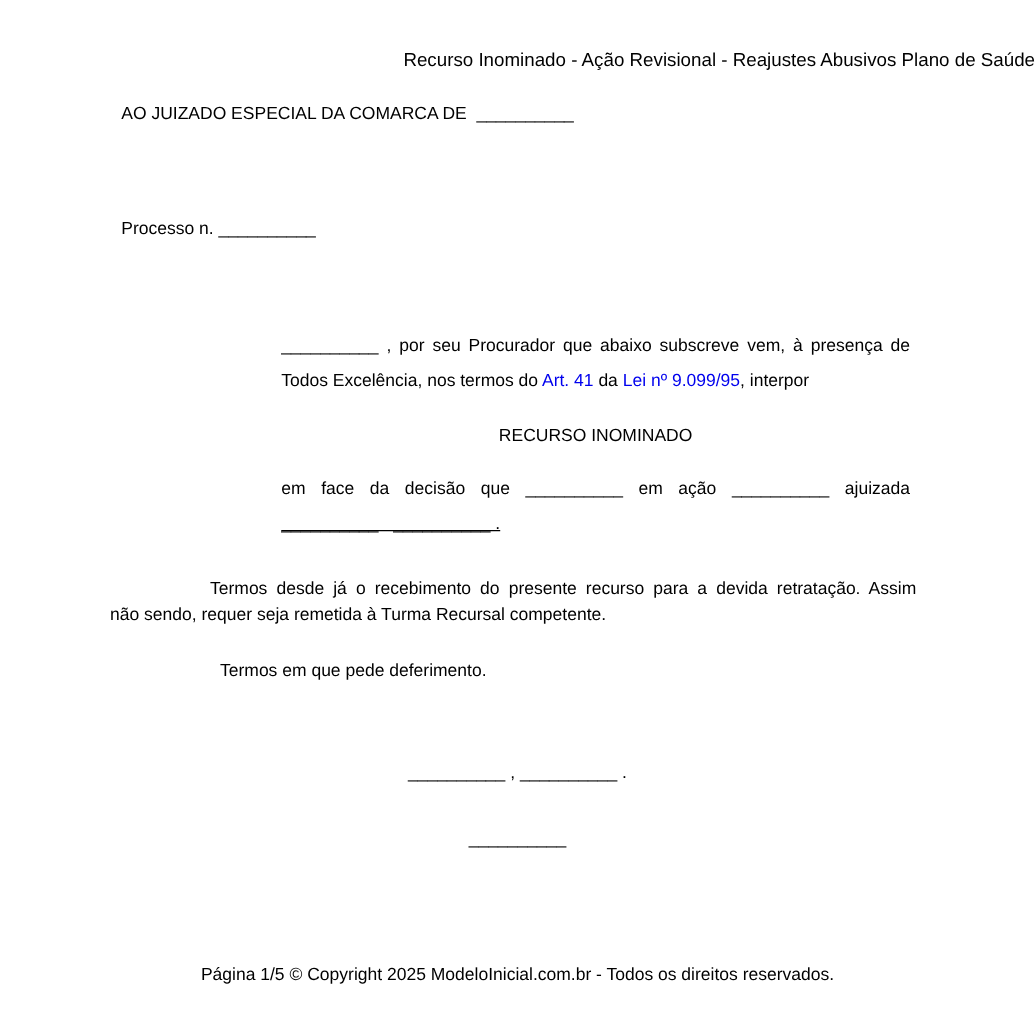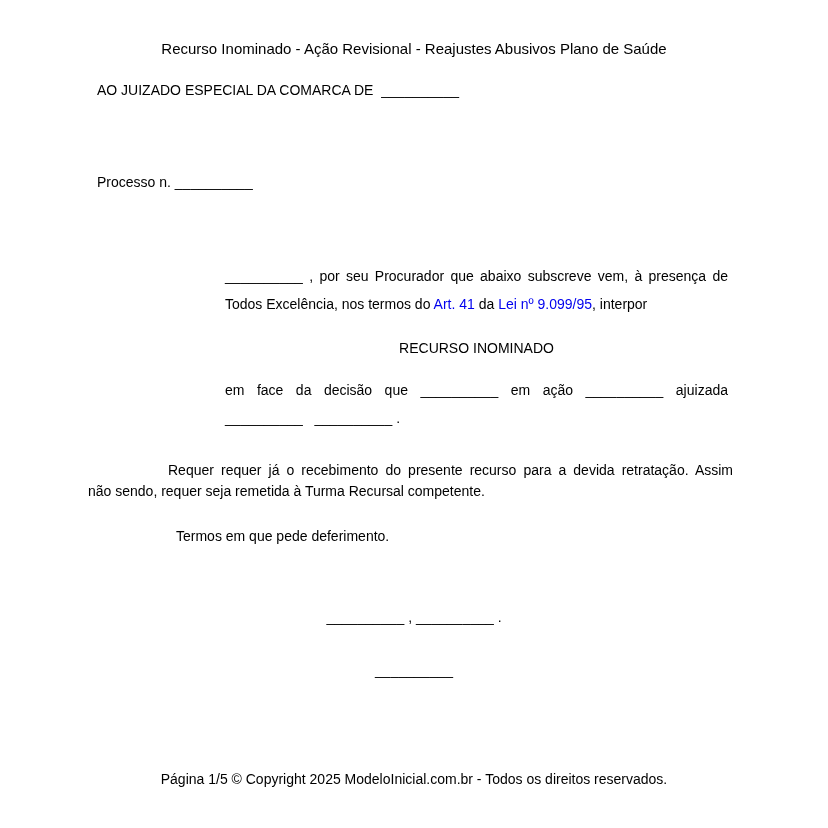--- a/index.html
+++ b/index.html
@@ -9,28 +9,28 @@
     width: 828px;
     height: 828px;
     background: #ffffff;
     font-family: "Liberation Sans", sans-serif;
     font-size: 14px;
     color: #000000;
     overflow: hidden;
   }
   .abs { position: absolute; }
   .centered { left: 0; width: 828px; text-align: center; }
-  .title { top: 40px; font-size: 15px; }
+  .title { top: 40px; font-size: 15px; text-align: right; }
   .addressee { top: 82px; left: 97px; white-space: pre-wrap; }
   .processo { top: 174px; left: 97px; }
   .intro-block { top: 262px; left: 225px; width: 503px; line-height: 28px; }
   .just { text-align: justify; text-align-last: justify; }
   .heading { top: 340px; left: 225px; width: 503px; text-align: center; font-weight: normal; }
   .emface-block { top: 376px; left: 225px; width: 503px; line-height: 28px; }
-  .prewrap { white-space: pre-wrap; }
+  .prewrap { white-space: pre-wrap; text-decoration: underline; }
   .requer-block { top: 460px; left: 88px; width: 645px; line-height: 21px; }
   .requer-line1 { text-indent: 80px; }
   .termos { top: 528px; left: 176px; text-align: right; }
   .citydate { top: 609px; white-space: pre-wrap; }
   .signature { top: 662px; }
   .footer { top: 742px; margin-top: 29px; }
   a.doc-link {
     color: #0000EE;
     cursor: pointer;
   }
@@ -54,21 +54,21 @@
   </div>
 
   <div class="abs heading">RECURSO INOMINADO</div>
 
   <div class="abs emface-block">
     <div class="just">em face da decisão que __________ em ação __________ ajuizada</div>
     <div class="prewrap">__________   __________ .</div>
   </div>
 
   <div class="abs requer-block">
-    <div class="just requer-line1">Requer requer já o recebimento do presente recurso para a devida retratação. Assim</div>
+    <div class="just requer-line1">Termos desde já o recebimento do presente recurso para a devida retratação. Assim</div>
     <div>não sendo, requer seja remetida à Turma Recursal competente.</div>
   </div>
 
   <div class="abs termos">Termos em que pede deferimento.</div>
 
   <div class="abs centered citydate">__________ , __________ .</div>
 
   <div class="abs centered signature">__________</div>
 
   <div class="abs centered footer">Página 1/5 © Copyright 2025 ModeloInicial.com.br - Todos os direitos reservados.</div>

